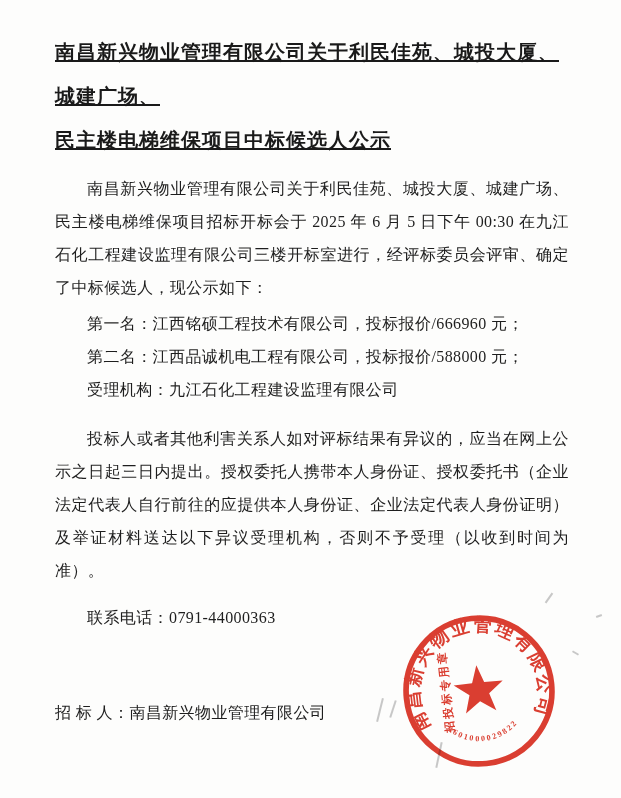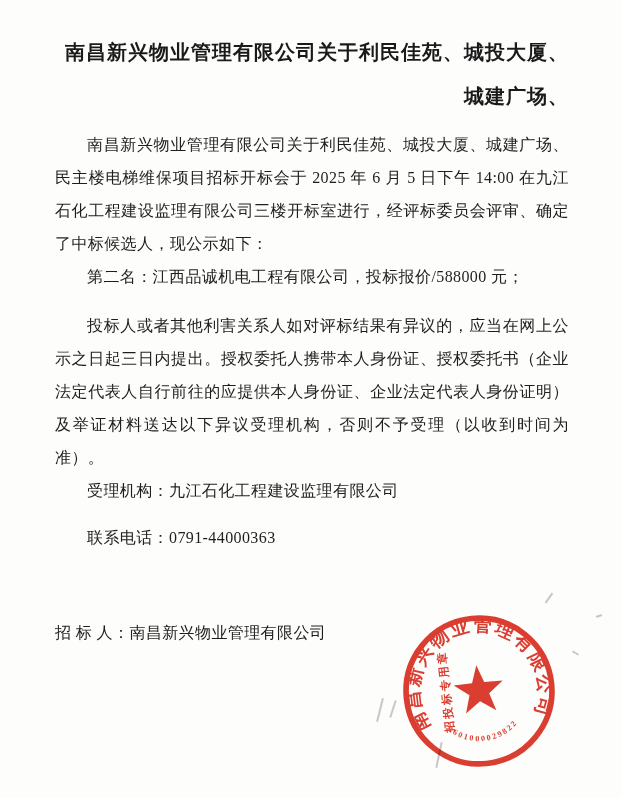--- a/index.html
+++ b/index.html
@@ -12,27 +12,28 @@
     overflow: hidden;
     font-family: "Liberation Serif", "DejaVu Serif", serif;
     color: #1e1e1e;
   }
   .content {
     position: relative;
     padding: 30px 52px 0 55px;
     z-index: 1;
   }
   .title {
-    text-align: right;
+    text-align: left;
     font-size: 20px;
     font-weight: 700;
     line-height: 44px;
     letter-spacing: 1px;
     margin: 0 0 10px 0;
     color: #1a1a1a;
+    text-decoration: underline;
   }
   .para {
     font-size: 16px;
     line-height: 33px;
     text-align: justify;
     text-justify: inter-character;
     text-indent: 2em;
     letter-spacing: 0.4px;
     margin: 0;
   }
@@ -75,29 +76,31 @@
 </style>
 </head>
 <body>
 
 <div class="page">
 
   <div class="content">
 
     <h1 class="title">
       <span style="display:block">南昌新兴物业管理有限公司关于利民佳苑、城投大厦、城建广场、</span>
+      <span style="display:block">民主楼电梯维保项目中标候选人公示</span>
     </h1>
 
-    <p class="para intro">南昌新兴物业管理有限公司关于利民佳苑、城投大厦、城建广场、民主楼电梯维保项目招标开标会于 2025 年 6 月 5 日下午 14:00 在九江石化工程建设监理有限公司三楼开标室进行，经评标委员会评审、确定了中标候选人，现公示如下：</p>
+    <p class="para intro">南昌新兴物业管理有限公司关于利民佳苑、城投大厦、城建广场、民主楼电梯维保项目招标开标会于 2025 年 6 月 5 日下午 00:30 在九江石化工程建设监理有限公司三楼开标室进行，经评标委员会评审、确定了中标候选人，现公示如下：</p>
 
+    <p class="para rank first">第一名：江西铭硕工程技术有限公司，投标报价/666960 元；</p>
     <p class="para rank">第二名：江西品诚机电工程有限公司，投标报价/588000 元；</p>
 
+    <p class="para agency">受理机构：九江石化工程建设监理有限公司</p>
+
     <p class="para objection">投标人或者其他利害关系人如对评标结果有异议的，应当在网上公示之日起三日内提出。授权委托人携带本人身份证、授权委托书（企业法定代表人自行前往的应提供本人身份证、企业法定代表人身份证明）及举证材料送达以下异议受理机构，否则不予受理（以收到时间为准）。</p>
-
-    <p class="para agency">受理机构：九江石化工程建设监理有限公司</p>
 
     <p class="para phone">联系电话：0791-44000363</p>
 
     <p class="para tenderer">
       <span>招 标 人：</span><span>南昌新兴物业管理有限公司</span>
     </p>
 
   </div>
 
   <div class="pen-mark mark-1"></div>

